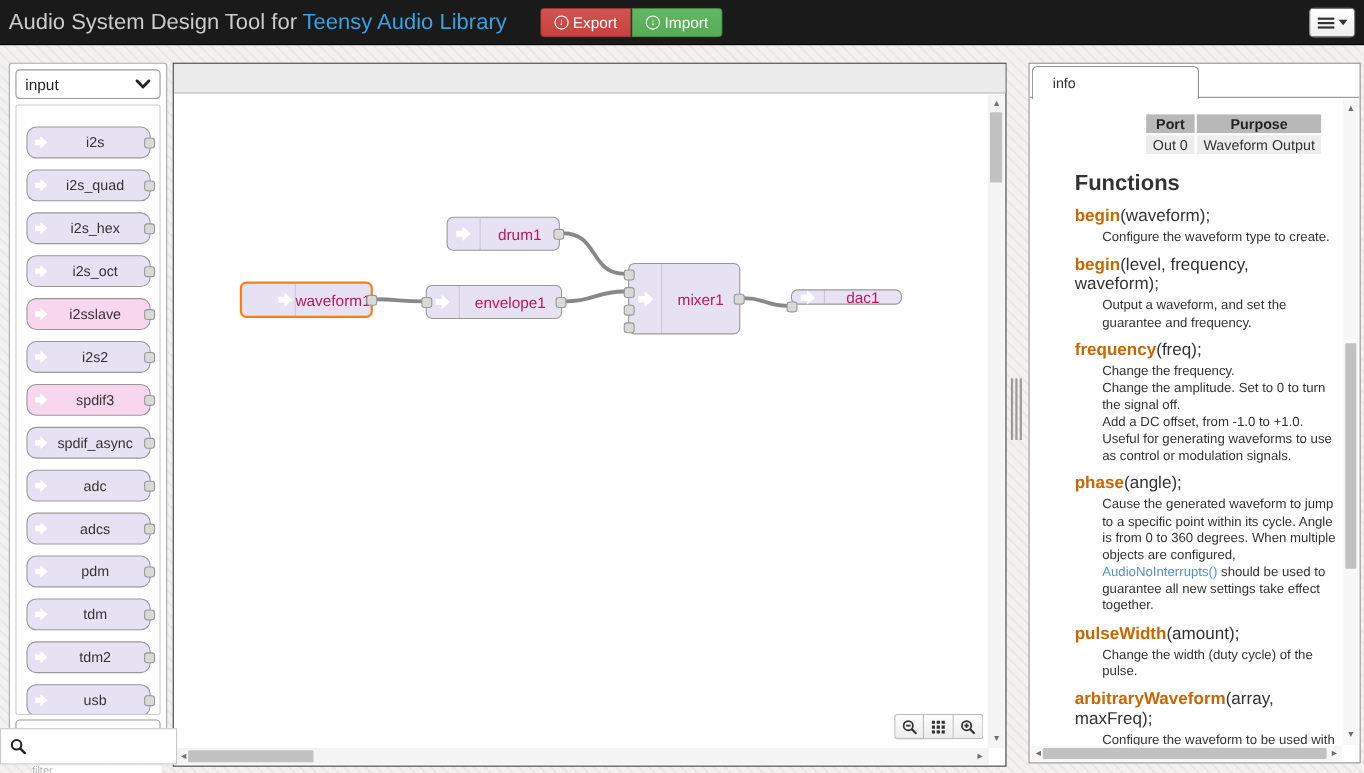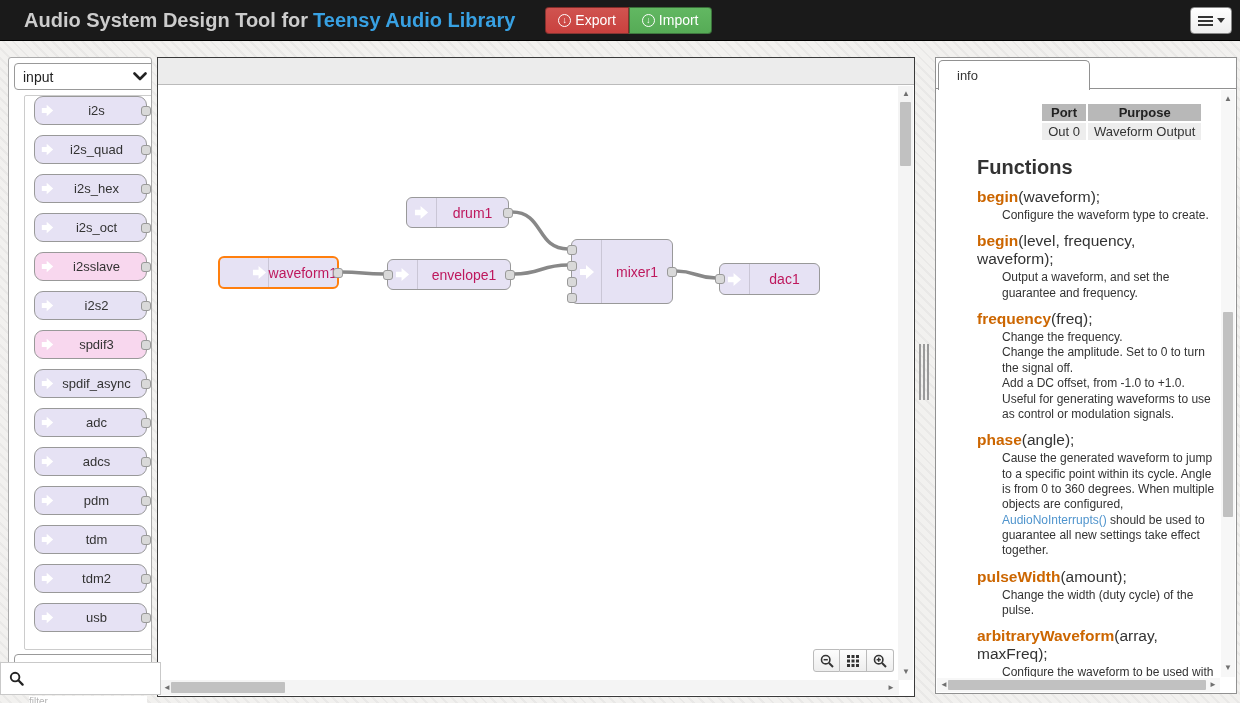--- a/index.html
+++ b/index.html
@@ -10,21 +10,21 @@
     background-image: repeating-linear-gradient(45deg, rgba(0,0,0,0.035) 0 2px, transparent 2px 7px);
     position: relative;
   }
 
   
   .header {
     position: absolute; left: 0; top: 0; width: 1240px; height: 41px;
     background: var(--header-bg); display: flex; align-items: center;
     border-bottom: 1px solid #000;
   }
-  .title { margin-left: 24px; font-size: 20px; color: var(--header-title); white-space: nowrap; font-weight: bold; }
+  .title { margin-left: 8px; font-size: 20px; color: var(--header-title); white-space: nowrap; }
   .title .link { color: var(--header-link); margin-left: 5px; }
   .btn-group { margin-left: 30px; display: flex; }
   .hbtn {
     height: 27px; padding: 0 12px; border: 1px solid rgba(0,0,0,0.35);
     color: #fff; font-size: 14px; display: flex; align-items: center; cursor: pointer;
   }
   .hbtn.export { background: linear-gradient(#d05450, var(--export-red)); border-radius: 4px 0 0 4px; }
   .hbtn.import { background: linear-gradient(#62b862, var(--import-green)); border-radius: 0 4px 4px 0; }
   .circ-icon {
     width: 13px; height: 13px; border: 1px solid #fff; border-radius: 50%;
@@ -38,29 +38,29 @@
   .ham { display: inline-block; }
   .ham i { display: block; width: 15px; height: 2px; background: #333; margin: 2px 0; }
   .caret { width: 0; height: 0; border-left: 4px solid transparent; border-right: 4px solid transparent; border-top: 5px solid #333; }
 
   
   .palette {
     position: absolute; left: 8px; top: 57px; width: 144px; height: 637px;
     background: #fff; border: 1px solid #aaa; border-radius: 3px; overflow: hidden;
   }
   .pal-select {
-    position: absolute; left: 5px; top: 5px; width: 142px; height: 27px;
+    position: absolute; left: 5px; top: 5px; width: 132px; height: 27px;
     border: 1px solid #999; border-radius: 4px; background: #fff;
     display: flex; align-items: center; justify-content: space-between;
     padding: 0 8px; font-size: 14px; color: #222; cursor: pointer;
   }
   .pal-select.bottom { top: 596px; }
   .pal-list {
-    position: absolute; left: 15px; top: 37px; width: 132px; height: 555px;
-    border: 1px solid #ccc; border-radius: 2px; overflow: hidden; padding-top: 0;
+    position: absolute; left: 5px; top: 37px; width: 132px; height: 555px;
+    border: 1px solid #ccc; border-radius: 2px; overflow: hidden; padding-top: 19px;
   }
   .pal-item {
     position: relative; width: 113px; height: 29px; margin: 0 auto 10px auto;
     background: var(--node-fill); border: 1px solid var(--node-border); border-radius: 9px;
     display: flex; align-items: center; cursor: grab;
   }
   .pal-item.pink { background: var(--node-pink); }
   .pal-item .label { flex: 1; text-align: center; font-size: 13px; color: #333; padding-right: 6px; }
   .pal-item .out-port {
     position: absolute; right: -5px; top: 9px;
@@ -135,21 +135,21 @@
     background: #fff; border: 1px solid #919191; border-bottom: none;
     border-radius: 5px 5px 0 0; font-size: 13px; color: #333;
     display: flex; align-items: center; padding-left: 18px; cursor: pointer;
   }
   .info-content {
     position: absolute; left: 1px; top: 32px; right: 16px; bottom: 16px;
     overflow: hidden; padding: 12px 4px 0 3px; font-size: 12px; color: #333; margin-left: 37px;
   }
   .ports-table { border-collapse: separate; border-spacing: 2px; margin: 0 0 14px 63px; }
   .ports-table th { background: #b8b8b8; color: #222; font-size: 13px; font-weight: bold; padding: 1px 9px; text-align: center; }
-  .ports-table td { background: #ededed; color: #333; font-size: 13px; padding: 1px 6px; text-align: right; white-space: nowrap; }
+  .ports-table td { background: #ededed; color: #333; font-size: 13px; padding: 1px 6px; text-align: left; white-space: nowrap; }
   .fn-heading { font-size: 20px; font-weight: bold; color: #333; margin: 4px 0 8px 0; }
   .fn-sig { margin: 9px 0 2px 0; font-size: 15.5px; }
   .fn-sig .nm { color: var(--fn-name-orange); font-weight: bold; }
   .fn-sig .ar { color: #333; }
   .fn-desc { margin: 0 0 0 25px; font-size: 12px; color: #333; line-height: 1.28; max-width: 252px; }
   .fn-desc .doclink { color: var(--doc-link-blue); cursor: pointer; }
 
   .panel-vsb { position: absolute; right: 1px; top: 32px; width: 14px; bottom: 16px; background: #f7f7f7; }
   .panel-hsb { position: absolute; left: 1px; bottom: 1px; right: 16px; height: 14px; background: #f7f7f7; }
 </style>
@@ -353,21 +353,21 @@
         </svg>
       </span>
     <span class="label">mixer1</span>
     <span class="port" style="left:-5px; top:5px;"></span>
     <span class="port" style="left:-5px; top:21px;"></span>
     <span class="port" style="left:-5px; top:37px;"></span>
     <span class="port" style="left:-5px; top:53px;"></span>
     <span class="port" style="right:-5px; top:27px;"></span>
   </div>
 
-  <div class="node" style="left:561px; top:205px; width:101px; height:32px;">
+  <div class="node" style="left:561px; top:205px; width:101px; height:14px;">
     <span class="icon-zone">
         <svg width="15" height="15" viewBox="0 0 16 16">
           <path d="M1 5h6V1l8 7-8 7v-4H1z" fill="#fff"></path>
         </svg>
       </span>
     <span class="label">dac1</span>
     <span class="port" style="left:-5px; top:10px;"></span>
   </div>
 
   <div class="zoom-controls">

